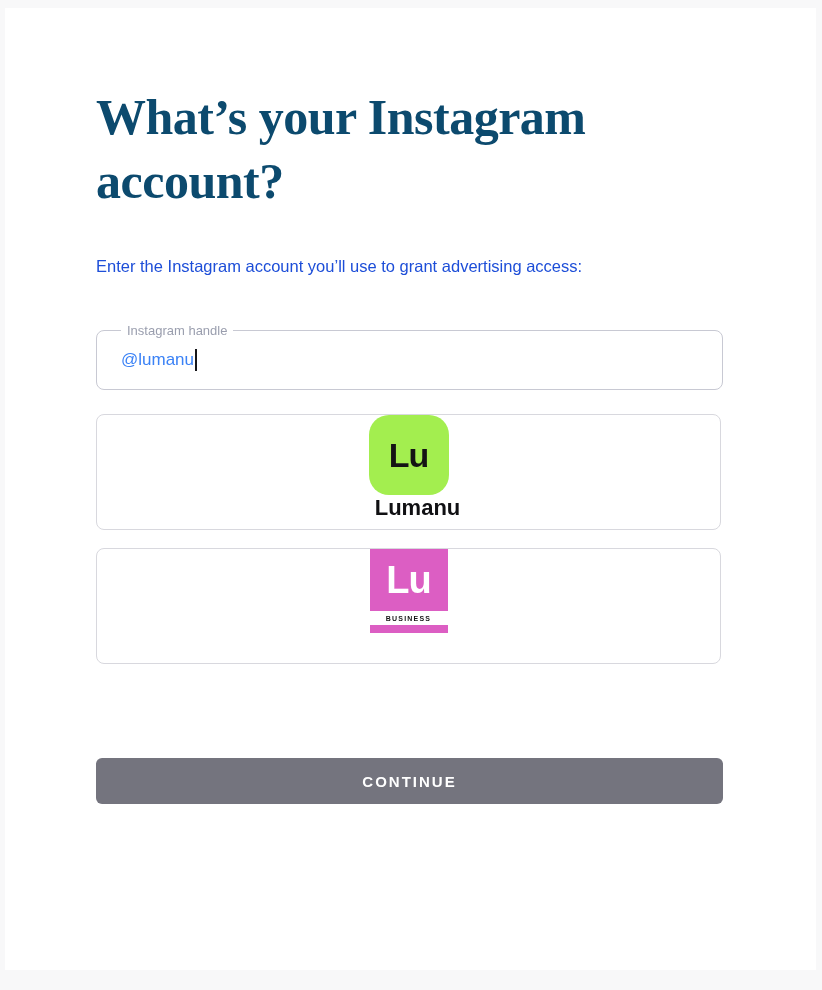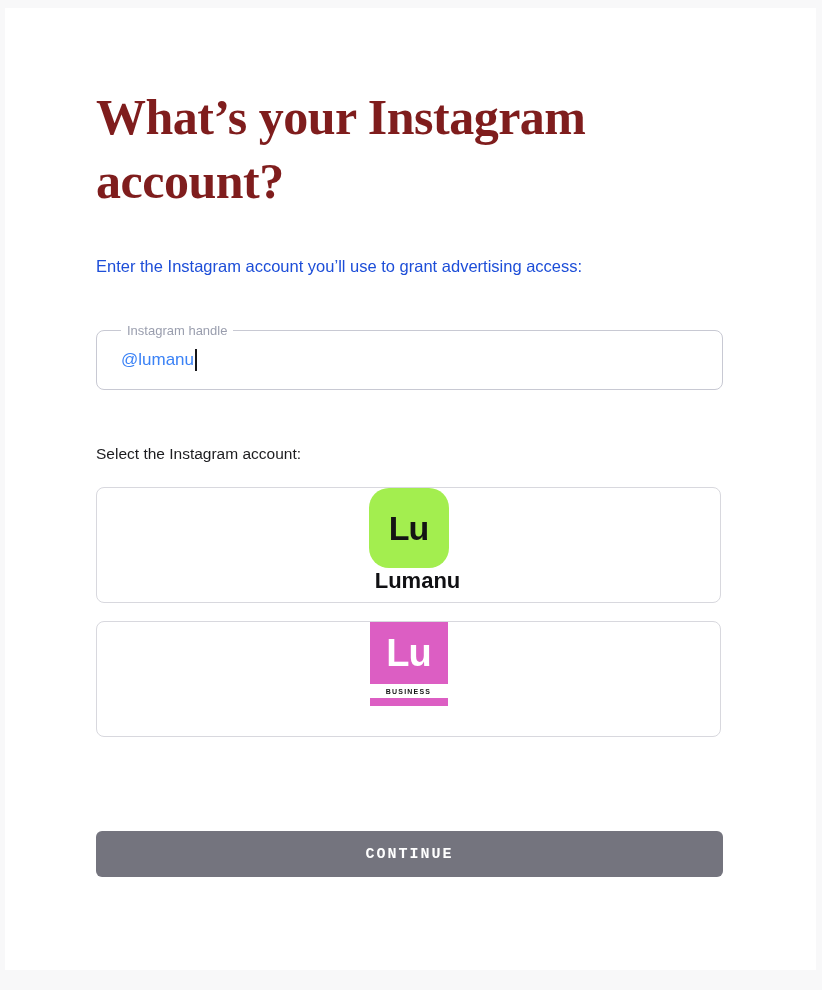--- a/index.html
+++ b/index.html
@@ -27,21 +27,21 @@
     padding-top: 77px;
     width: 627px;
   }
 
   h1.heading {
     font-family: "Liberation Serif", serif;
     font-weight: 700;
     font-size: 50px;
     line-height: 64px;
     letter-spacing: -0.5px;
-    color: #7f1d1d;
+    color: #0c4a6e;
     max-width: 560px;
   }
 
   .subtitle {
     margin-top: 42px;
     font-size: 16.5px;
     line-height: 22px;
     color: #1d4ed8;
   }
 
@@ -174,21 +174,21 @@
   }
 
   .continue-btn {
     margin-top: 94px;
     width: 627px;
     height: 46px;
     border: none;
     border-radius: 6px;
     background: #74747e;
     color: #ffffff;
-    font-family: Liberation Mono, monospace;
+    font-family: Liberation Sans, sans-serif;
     font-size: 15px;
     font-weight: 700;
     letter-spacing: 2px;
     cursor: pointer;
     display: flex;
     align-items: center;
     justify-content: center;
   }
 </style>
 </head>
@@ -200,21 +200,20 @@
     <h1 class="heading">What’s your Instagram account?</h1>
 
     <p class="subtitle">Enter the Instagram account you’ll use to grant advertising access:</p>
 
     <div class="text-field">
       <span class="float-label">Instagram handle</span>
       <span class="value">@lumanu</span>
       <span class="caret"></span>
     </div>
 
-    <p class="select-label">Select the Instagram account:</p>
 
     <div class="account-card">
       <div class="avatar-green">
         <span class="lu">Lu</span>
       </div>
       <span class="account-name">Lumanu</span>
     </div>
 
     <div class="account-card">
       <div class="avatar-business">

